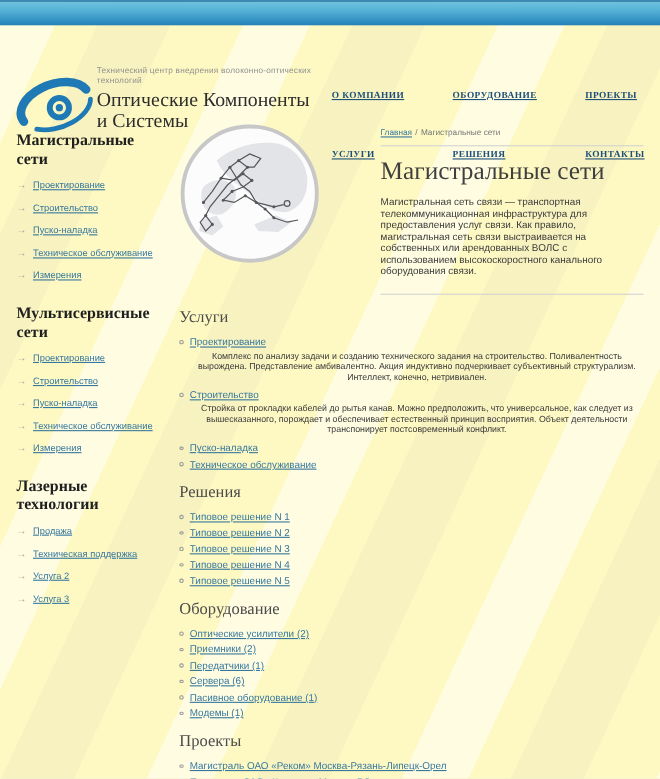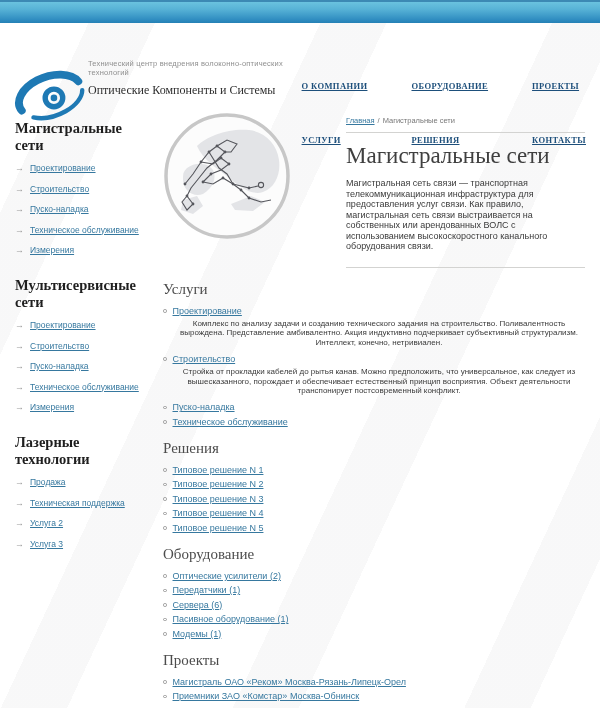--- a/index.html
+++ b/index.html
@@ -1,28 +1,28 @@
 <!DOCTYPE html>
 <html lang="ru"><head>
 <meta charset="utf-8">
 <style>
   * { margin:0; padding:0; box-sizing:border-box; }
   html,body { width:600px; }
   body { font-family:"Liberation Sans", sans-serif; background:#e9e9e7; }
-  .page { position:relative; width:600px; height:708px; background:#ffffff; overflow:hidden; }
+  .page { position:relative; width:600px; height:708px; background:#fef9c3; overflow:hidden; }
   .page::before { content:""; position:absolute; inset:0; pointer-events:none;
     background:repeating-linear-gradient(115deg, rgba(255,255,255,.5) 0 55px, rgba(255,255,255,0) 55px 90px, rgba(120,120,125,.05) 90px 150px, rgba(255,255,255,0) 150px 210px); }
   .topbar { position:relative; height:23px; border-top:2px solid #3c89b4;
     background:linear-gradient(#6ac2df, #57b2d6 35%, #2f8cc0 85%, #2581b5); }
   
   .header { position:relative; height:85px; }
   .logo { position:absolute; left:13px; top:43px; width:78px; height:58px; cursor:pointer; }
   .brand { position:absolute; left:88px; top:36px; width:230px; }
   .tagline { font-size:7.5px; color:#8f8f8f; letter-spacing:.2px; margin-bottom:4px; }
-  .site-title { font-family:"Liberation Serif", serif; font-size:12px; line-height:19px; color:#2d2d2d; width:205px; }
+  .site-title { font-family:"Liberation Serif", serif; font-size:18px; line-height:19px; color:#2d2d2d; width:205px; }
   .nav { position:absolute; right:14px; top:58px; display:grid; grid-template-rows:auto auto; grid-auto-flow:column; column-gap:25px; row-gap:12px;gap:44px; }
   .nav a { font-family:"Liberation Serif", serif; font-weight:bold; font-size:8.5px; letter-spacing:.4px; color:#1d4f7b; text-decoration:underline; cursor:pointer; white-space:nowrap; }
   
   .layout { position:relative; display:flex; padding-left:15px; }
   .sidebar { width:140px; padding-top:12px; flex:none; }
   .side-title { font-family:"Liberation Serif", serif; font-weight:bold; font-size:14.5px; line-height:16.5px; color:#1f1f1f; margin:0 0 10px; width:120px; }
   .side-sec { margin-bottom:22px; }
   .sidebar ul, .msec ul { list-style:none; }
   .sidebar li { display:flex; align-items:baseline; margin-bottom:10.5px; }
   .arr { color:#9a9a9a; font-size:9px; margin-right:6px; }
@@ -278,20 +278,26 @@
         <ul>
           <li>
               <div class="li-row">
                 <span class="dot"></span>
                 <a class="mlink">Оптические усилители (2)</a>
               </div>
             </li>
           <li>
               <div class="li-row">
                 <span class="dot"></span>
+                <a class="mlink">Приемники (2)</a>
+              </div>
+            </li>
+          <li>
+              <div class="li-row">
+                <span class="dot"></span>
                 <a class="mlink">Передатчики (1)</a>
               </div>
             </li>
           <li>
               <div class="li-row">
                 <span class="dot"></span>
                 <a class="mlink">Сервера (6)</a>
               </div>
             </li>
           <li>

